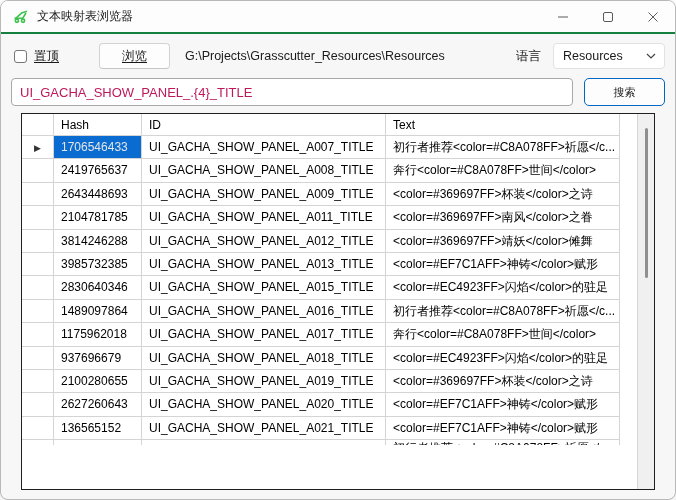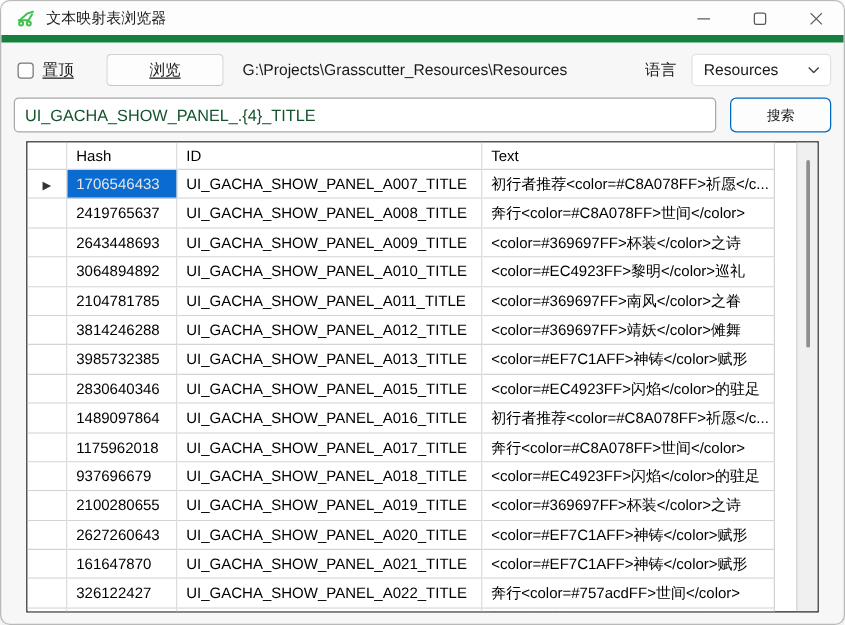--- a/index.html
+++ b/index.html
@@ -12,42 +12,42 @@
   }
   *{box-sizing:border-box;margin:0;padding:0;}
   body{background:#ffffff;font-family:"Liberation Sans",sans-serif;-webkit-font-smoothing:antialiased;}
   .window{
     position:relative;width:676px;height:500px;background:#f7f7f7;
     border:1px solid #b9b9b9;border-radius:8px;overflow:hidden;
     box-shadow:0 2px 8px rgba(0,0,0,.12);
   }
   
   .titlebar{height:33px;display:flex;align-items:center;background:#fdfdfd;
-    border-bottom:6px solid #15803d;padding-left:11px;}
+    border-bottom:2px solid #15803d;padding-left:11px;}
   .appicon{width:17px;height:17px;flex:0 0 auto;margin-right:8px;}
   .title{font-size:12px;color:#1a1a1a;}
   .capbtns{margin-left:auto;display:flex;height:100%;}
   .capbtn{width:45px;height:100%;display:flex;align-items:center;justify-content:center;cursor:default;}
   .capbtn svg{display:block;}
   
   .toolbar{height:28px;margin-top:8px;padding:0 10px;display:flex;align-items:center;font-size:12.5px;color:#1a1a1a;}
   .chk{display:flex;align-items:center;gap:7px;margin-left:3px;}
   .chkbox{width:13px;height:13px;border:1px solid #767676;border-radius:3px;background:#fff;}
   .chklabel{text-decoration:underline;text-underline-offset:2px;}
   .btn{background:#fdfdfd;border:1px solid #d2d2d2;border-bottom-color:#c6c6c6;border-radius:4px;
     font-family:"Liberation Sans",sans-serif;font-size:12.5px;color:#1a1a1a;}
-  .browse{width:94px;height:26px;margin-left:26px;text-decoration:underline;text-underline-offset:2px;}
+  .browse{width:71px;height:26px;margin-left:40px;text-decoration:underline;text-underline-offset:2px;}
   .path{margin-left:15px;white-space:nowrap;}
   .langlabel{margin-left:auto;}
   .combo{margin-left:12px;width:112px;height:26px;background:#fff;border:1px solid #e2e2e2;border-radius:4px;
     display:flex;align-items:center;justify-content:space-between;padding:0 8px 0 9px;font-size:12.5px;}
   
   .searchrow{margin-top:8px;padding:0 10px;display:flex;align-items:center;}
   .searchinput{flex:1;height:28px;border:1px solid #a8a8a8;border-radius:4px;background:#fff;
-    padding:0 8px;font-family:"Liberation Sans",sans-serif;font-size:13px;color:#14532d;outline:none;}
+    padding:0 8px;font-family:"Liberation Sans",sans-serif;font-size:13px;color:#be185d;outline:none;}
   .searchbtn{width:81px;height:28px;margin-left:11px;border:1px solid var(--accent-border);
     border-radius:5px;font-size:11px;}
   
   .gridwrap{margin:7px 0 0 20px;width:634px;height:377px;border:1px solid var(--grid-border);
     background:#fff;display:flex;overflow:hidden;gap:17px;}
   .gridtable{flex:1;overflow:hidden;}
   .grow{display:grid;grid-template-columns:32px 88px 244px 1fr;}
   .cell{height:23.4px;line-height:23.4px;font-size:12px;color:#000;padding-left:7px;
     border-right:1px solid var(--grid-line);border-bottom:1px solid var(--grid-line);
     white-space:nowrap;overflow:hidden;background:#fff;}
@@ -138,26 +138,20 @@
     <div class="cell textcell">奔行&lt;color=#C8A078FF&gt;世间&lt;/color&gt;</div>
   </div>
 
   <div class="grow">
     <div class="cell rowhead"></div>
     <div class="cell hashcell">2643448693</div>
     <div class="cell idcell">UI_GACHA_SHOW_PANEL_A009_TITLE</div>
     <div class="cell textcell">&lt;color=#369697FF&gt;杯装&lt;/color&gt;之诗</div>
   </div>
 
-  <div class="grow">
-    <div class="cell rowhead"></div>
-    <div class="cell hashcell">3064894892</div>
-    <div class="cell idcell">UI_GACHA_SHOW_PANEL_A010_TITLE</div>
-    <div class="cell textcell">&lt;color=#EC4923FF&gt;黎明&lt;/color&gt;巡礼</div>
-  </div>
 
   <div class="grow">
     <div class="cell rowhead"></div>
     <div class="cell hashcell">2104781785</div>
     <div class="cell idcell">UI_GACHA_SHOW_PANEL_A011_TITLE</div>
     <div class="cell textcell">&lt;color=#369697FF&gt;南风&lt;/color&gt;之眷</div>
   </div>
 
   <div class="grow">
     <div class="cell rowhead"></div>
@@ -210,31 +204,25 @@
 
   <div class="grow">
     <div class="cell rowhead"></div>
     <div class="cell hashcell">2627260643</div>
     <div class="cell idcell">UI_GACHA_SHOW_PANEL_A020_TITLE</div>
     <div class="cell textcell">&lt;color=#EF7C1AFF&gt;神铸&lt;/color&gt;赋形</div>
   </div>
 
   <div class="grow">
     <div class="cell rowhead"></div>
-    <div class="cell hashcell">161647870</div>
+    <div class="cell hashcell">136565152</div>
     <div class="cell idcell">UI_GACHA_SHOW_PANEL_A021_TITLE</div>
     <div class="cell textcell">&lt;color=#EF7C1AFF&gt;神铸&lt;/color&gt;赋形</div>
   </div>
 
-  <div class="grow">
-    <div class="cell rowhead"></div>
-    <div class="cell hashcell">326122427</div>
-    <div class="cell idcell">UI_GACHA_SHOW_PANEL_A022_TITLE</div>
-    <div class="cell textcell">奔行&lt;color=#757acdFF&gt;世间&lt;/color&gt;</div>
-  </div>
 </div>
       <div class="grow partial">
         <div class="cell rowhead"></div>
         <div class="cell"></div>
         <div class="cell"></div>
         <div class="cell">初行者推荐&lt;color=#C8A078FF&gt;祈愿&lt;/c...</div>
       </div>
     </div>
     <div class="vscroll">
       <div class="vthumb"></div>

